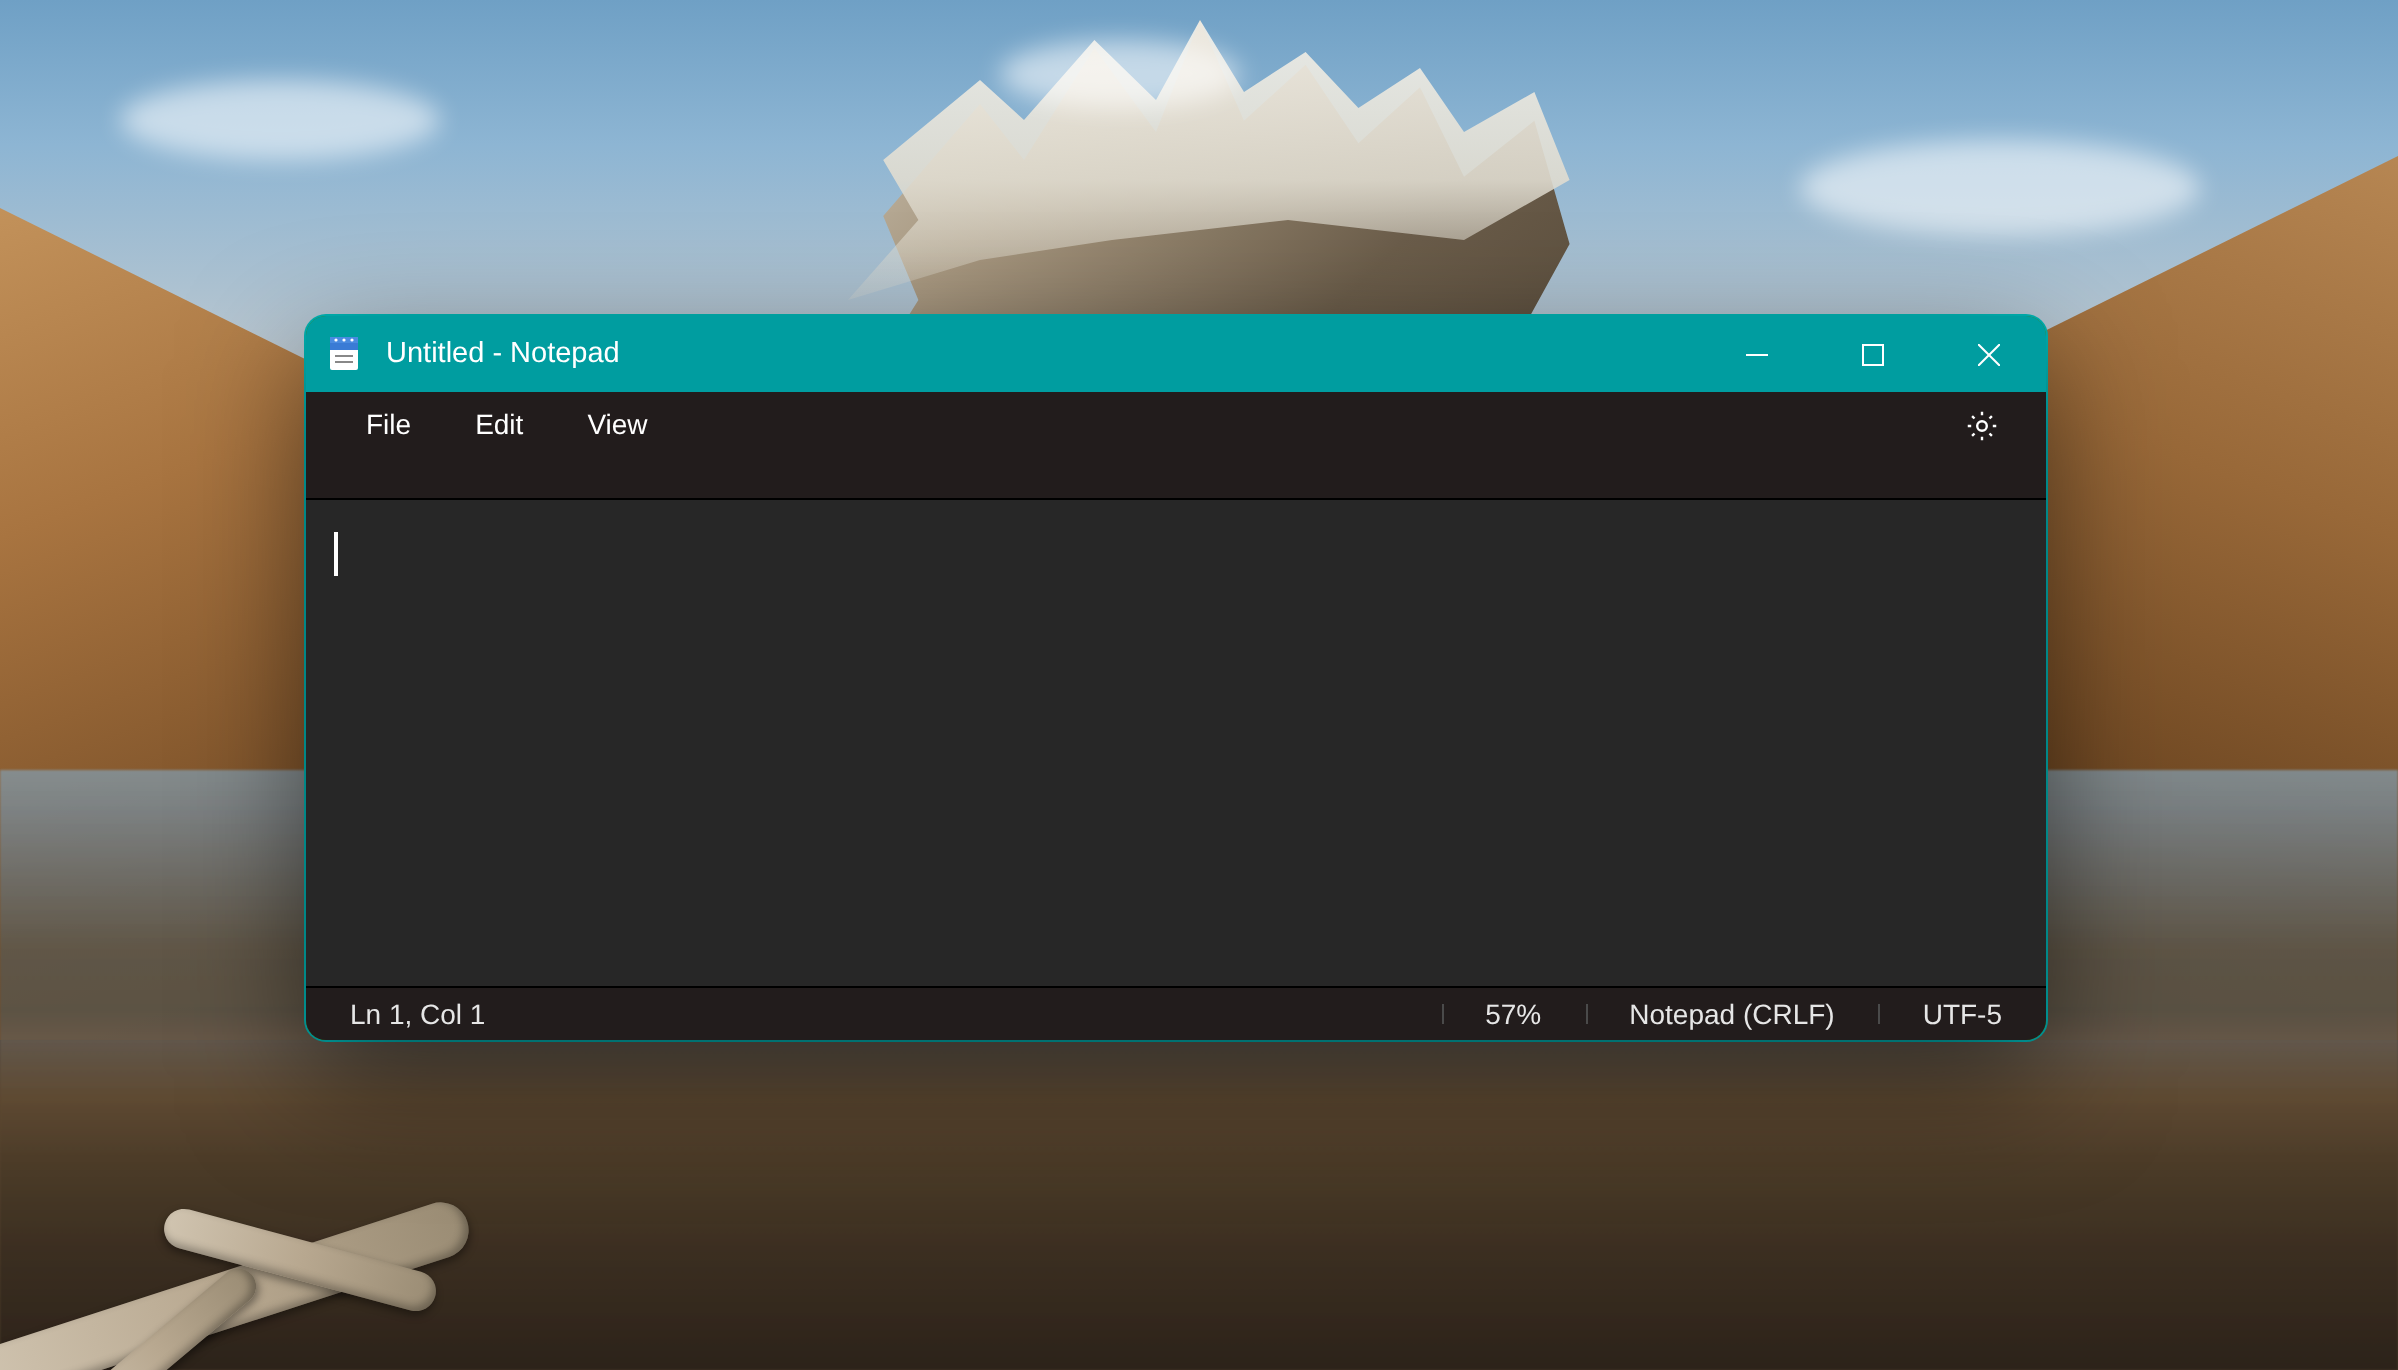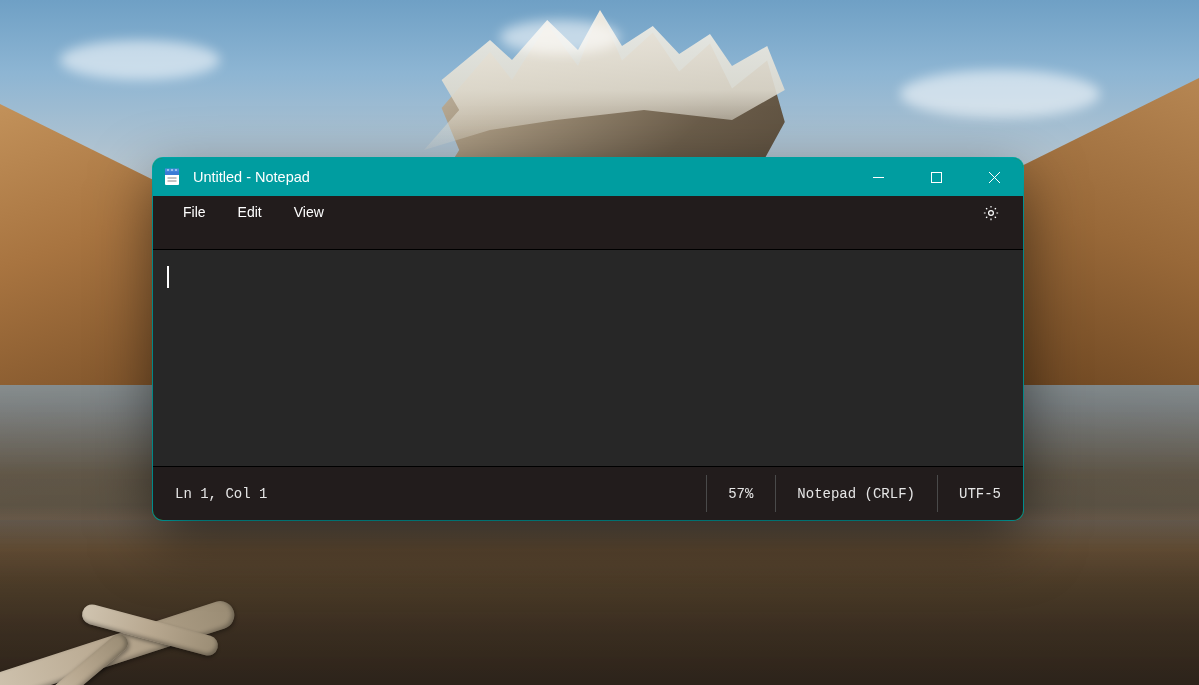--- a/index.html
+++ b/index.html
@@ -219,28 +219,27 @@
       position: absolute;
       top: 16px;
       left: 14px;
       width: 1.5px;
       height: 22px;
       background: #fff;
       animation: blink 1s steps(1) infinite;
     }
     @keyframes blink { 50% { opacity: 0; } }
     .statusbar {
-      height: 54px;
+      height: 27px;
       background: #221c1c;
       display: flex;
       align-items: center;
       color: #e6e6e6;
       font-size: 14px;
       border-top: 1px solid #000;
-      font-family: Liberation Mono, monospace;
     }
     .status-cell {
       height: 100%;
       display: flex;
       align-items: center;
       padding: 0 22px;
       position: relative;
     }
     .status-cell.sep::before {
       content: "";

